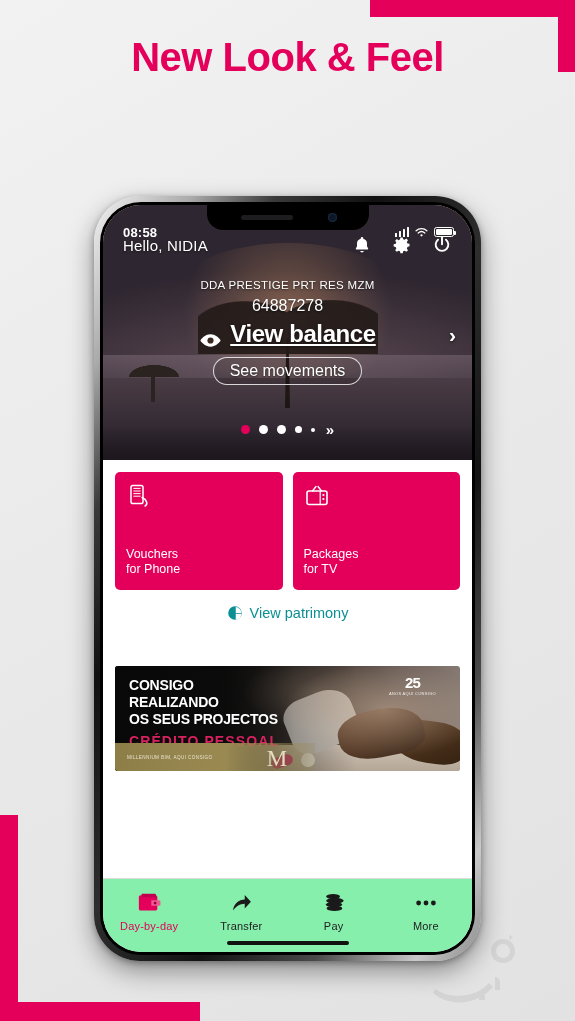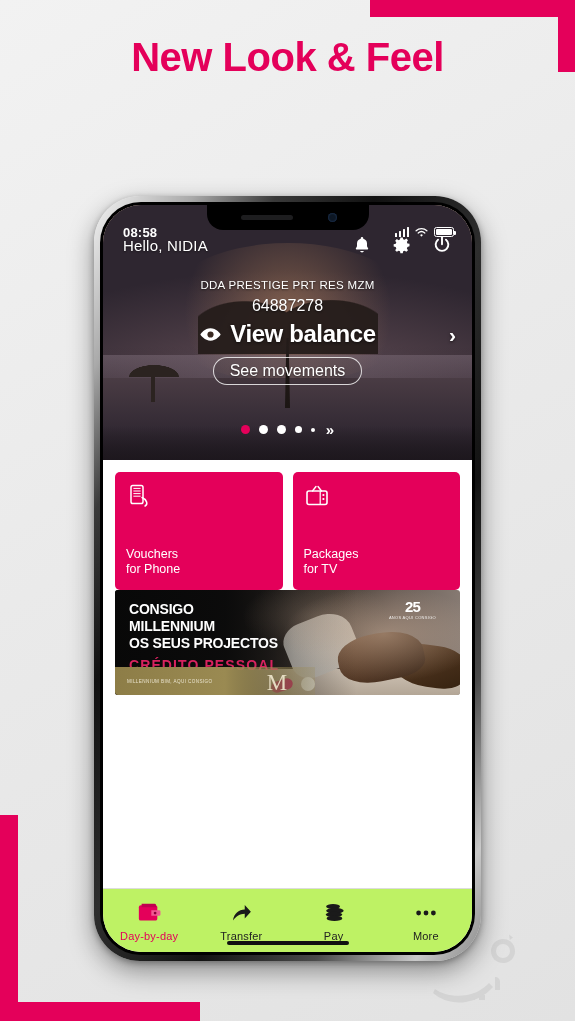--- a/index.html
+++ b/index.html
@@ -136,21 +136,21 @@
   }
   .greeting { font-size:15px; letter-spacing:.2px; text-shadow:0 1px 2px rgba(0,0,0,.5); }
   .header-icons { display:flex; align-items:center; gap:20px; }
   .hicon { width:20px; height:20px; display:block; }
 
   
   .acct { position:absolute; top:74px; left:0; width:100%; z-index:14; text-align:center; color:#fff; }
   .acct-name { font-size:11.5px; letter-spacing:.3px; text-shadow:0 1px 2px rgba(0,0,0,.6); }
   .acct-num { font-size:16px; margin-top:6px; text-shadow:0 1px 2px rgba(0,0,0,.6); }
   .balance-row {
-    display:flex; align-items:center; justify-content:center; gap:8px; margin-top:5px;
+    display:flex; align-items:flex-end; justify-content:center; gap:8px; margin-top:5px;text-decoration:underline;
   }
   .balance-row .label { font-size:24px; font-weight:bold; letter-spacing:-.4px; text-shadow:0 1px 3px rgba(0,0,0,.6); }
   .see-mov {
     display:inline-block; margin-top:9px; padding:4px 16px; font-size:16px;
     border:1px solid rgba(255,255,255,.8); border-radius:14px; color:#fff;
     background:rgba(0,0,0,.12); text-shadow:0 1px 2px rgba(0,0,0,.5);
   }
   .chev-right {
     position:absolute; right:16px; top:118px; z-index:15; color:#fff; font-size:21px; font-weight:bold;
     text-shadow:0 1px 3px rgba(0,0,0,.6);
@@ -175,21 +175,21 @@
   .tile .tile-label { font-size:12.5px; line-height:1.25; }
 
   
   .patrimony {
     background:#fff; text-align:center; padding:15px 0 13px 0;
     display:flex; align-items:center; justify-content:center; gap:7px;
   }
   .patrimony .txt { color:#0a8f93; font-size:14.5px; }
 
   
-  .banner-wrap { background:#fff; padding:0 12px; }
+  .banner-wrap { background:#fff; padding:0 12px;margin-top:32px; }
   .banner {
     position:relative; height:105px; border-radius:3px; overflow:hidden;
     background:linear-gradient(100deg,#100f0e 0%,#171514 28%,#2a2522 45%,#4a3f38 62%,#6d6059 78%,#8d8179 100%);
   }
   .banner .photo-overlay {
     position:absolute; inset:0;
     background:
       radial-gradient(ellipse 45% 70% at 78% 42%, rgba(198,170,146,.55), rgba(0,0,0,0) 65%),
       radial-gradient(ellipse 30% 50% at 58% 25%, rgba(150,130,112,.35), rgba(0,0,0,0) 70%),
       linear-gradient(90deg, rgba(8,8,8,.97) 0%, rgba(10,10,10,.9) 32%, rgba(20,18,16,.35) 52%, rgba(0,0,0,0) 70%);
@@ -241,22 +241,22 @@
   .goldbar .gtxt { color:#e9e2cc; font-size:4.6px; letter-spacing:.4px; }
   .goldbar .mlogo {
     position:absolute; right:28px; bottom:1px; color:#e5dcc2;
     font-family:"Liberation Serif", serif; font-size:23px; line-height:1;
   }
 
   .white-fill { background:#fff; flex:1; }
 
   
   .bottomnav {
-    position:absolute; bottom:0; left:0; width:100%; height:64px;
-    background:#bef264; border-top:1px solid #dcdcdc;
+    position:absolute; bottom:0; left:0; width:100%; height:74px;
+    background:#86efac; border-top:1px solid #dcdcdc;
     display:flex; align-items:flex-start; padding-top:12px;
   }
   .nav-item { flex:1; display:flex; flex-direction:column; align-items:center; gap:6px; }
   .nav-item .nico { height:23px; display:flex; align-items:center; }
   .nav-item .nlabel { font-size:11px; color:#222; letter-spacing:.2px; }
   .nav-item.active .nlabel { color:#e4005a; }
   .home-ind {
     position:absolute; bottom:7px; left:50%; transform:translateX(-50%);
     width:122px; height:4px; background:#111; border-radius:3px;
   }
@@ -384,33 +384,41 @@
           <circle cx="19.4" cy="16" r="1.1" fill="#fff"></circle>
           <path d="M16.2 8v13.5" stroke="#fff" stroke-width="1.2"></path>
         </svg>
         <div class="tile-label">
           <div>Packages</div>
           <div>for TV</div>
         </div>
       </div>
     </div>
 
+    <div class="patrimony">
+      <svg style="width:16px;height:16px" viewBox="0 0 20 20">
+        <path d="M10 1.5a8.5 8.5 0 100 17 8.5 8.5 0 000-17z" fill="#0a8f93"></path>
+        <path d="M10.9 10.2V2.6a7.6 7.6 0 017.2 7.6z" fill="#fff"></path>
+        <path d="M18.1 11.1a7.6 7.6 0 01-7.2 7.3v-7.3z" fill="#fff"></path>
+      </svg>
+      <span class="txt">View patrimony</span>
+    </div>
 
     <div class="banner-wrap">
       <div class="banner">
         <div class="desk"></div>
         <div class="hand2"></div>
         <div class="sleeve"></div>
         <div class="hand1"></div>
         <div class="marker-pink"></div>
         <div class="marker-white"></div>
         <div class="photo-overlay"></div>
         <div class="banner-text">
           <div class="l1">CONSIGO</div>
-          <div class="l2">MILLENNIUM</div>
+          <div class="l2">REALIZANDO</div>
           <div class="l3">OS SEUS PROJECTOS</div>
           <div class="sub">CRÉDITO PESSOAL</div>
         </div>
         <div class="badge25">
           <div class="num">25</div>
           <div class="cap">ANOS AQUI CONSIGO</div>
         </div>
         <div class="goldbar">
           <span class="gtxt">MILLENNIUM BIM, AQUI CONSIGO</span>
           <span class="mlogo">M</span>

